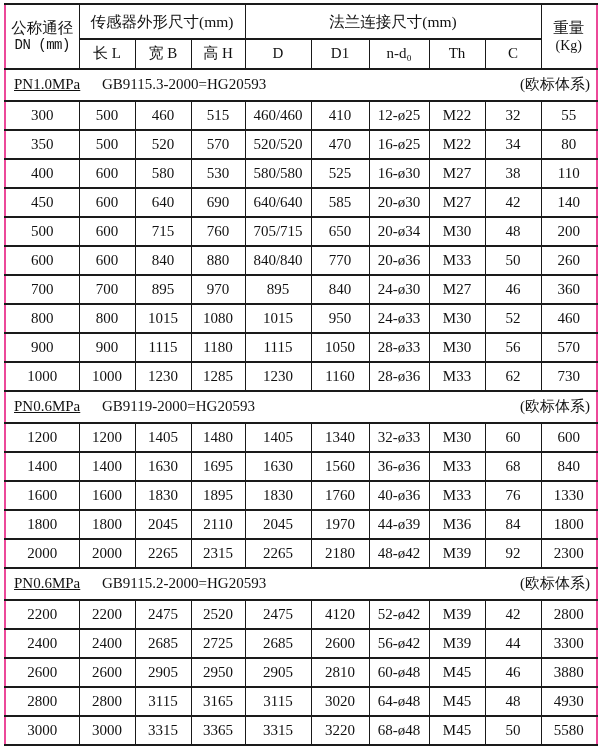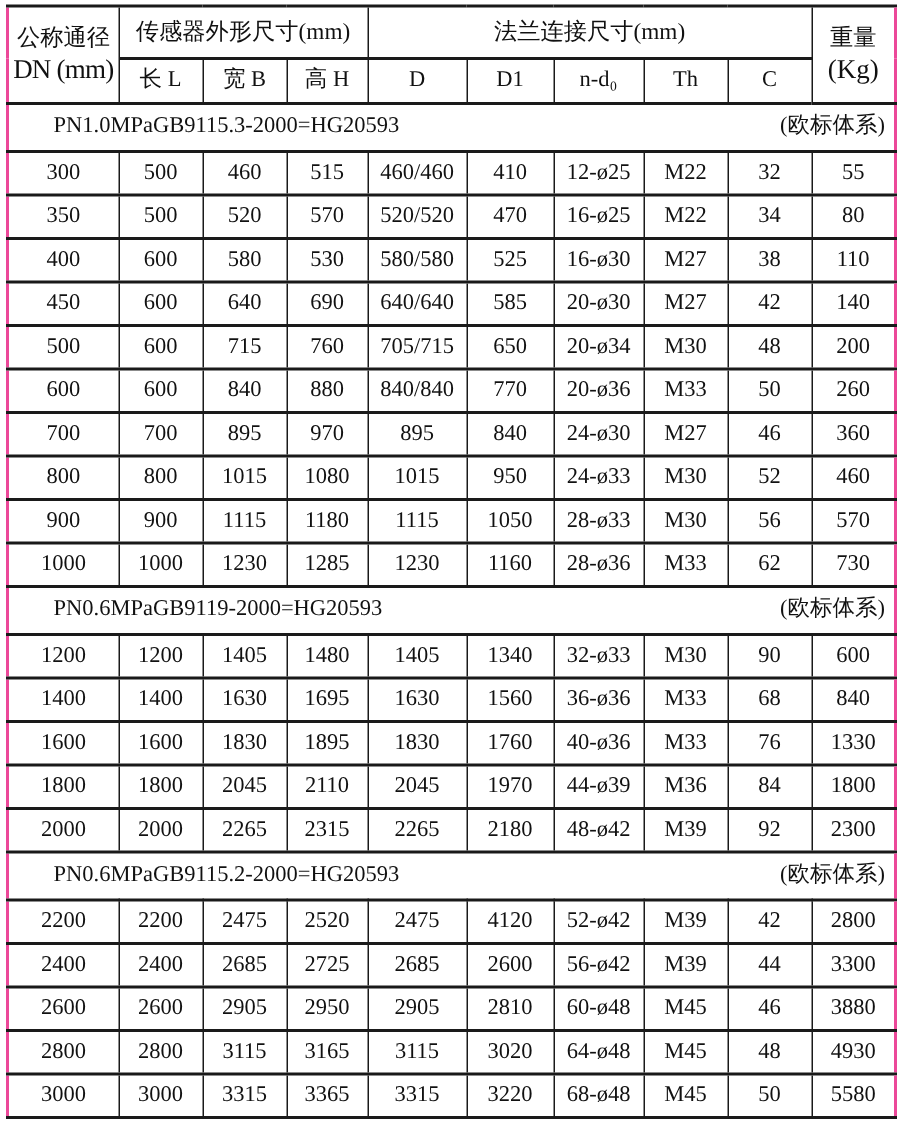--- a/index.html
+++ b/index.html
@@ -30,35 +30,35 @@
     padding: 0;
     font-weight: normal;
     font-size: 15px;
     line-height: 1.15;
     overflow: hidden;
     white-space: nowrap;
   }
   thead tr.group-row th { height: 33px; font-size: 15.5px; }
   thead tr.sub-row th   { height: 28px; margin-top: 20px; }
   .two-line div { line-height: 1.25; }
-  .dn-line2 { font-size: 18px; letter-spacing: -0.5px; }
-  .wt-line2 { font-size: 18px; }
+  .dn-line2 { font-size: 14px; letter-spacing: -0.5px; font-family: Liberation Mono, monospace; }
+  .wt-line2 { font-size: 14px; }
   tbody tr.data-row td { height: 27px; }
   tbody tr.section-row td {
     height: 30px;
     text-align: left;
   }
   .sec-wrap {
     display: flex;
     align-items: center;
     width: 100%;
     padding: 0 6px 0 8px;
     box-sizing: border-box;
   }
-  .sec-pressure { width: 88px; text-align: right; }
+  .sec-pressure { width: 88px; text-align: left; text-decoration: underline; }
   .sec-standard { flex: 1; text-align: left; }
   .sec-note { text-align: right; }
 </style>
 </head>
 <body>
 
 <div class="page">
   <table class="spec">
     <colgroup>
       <col style="width:74px">
@@ -237,21 +237,21 @@
         </tr>
         <tr class="data-row">
           <td>1200</td>
           <td>1200</td>
           <td>1405</td>
           <td>1480</td>
           <td>1405</td>
           <td>1340</td>
           <td>32-ø33</td>
           <td>M30</td>
-          <td>90</td>
+          <td>60</td>
           <td>600</td>
         </tr>
         <tr class="data-row">
           <td>1400</td>
           <td>1400</td>
           <td>1630</td>
           <td>1695</td>
           <td>1630</td>
           <td>1560</td>
           <td>36-ø36</td>

